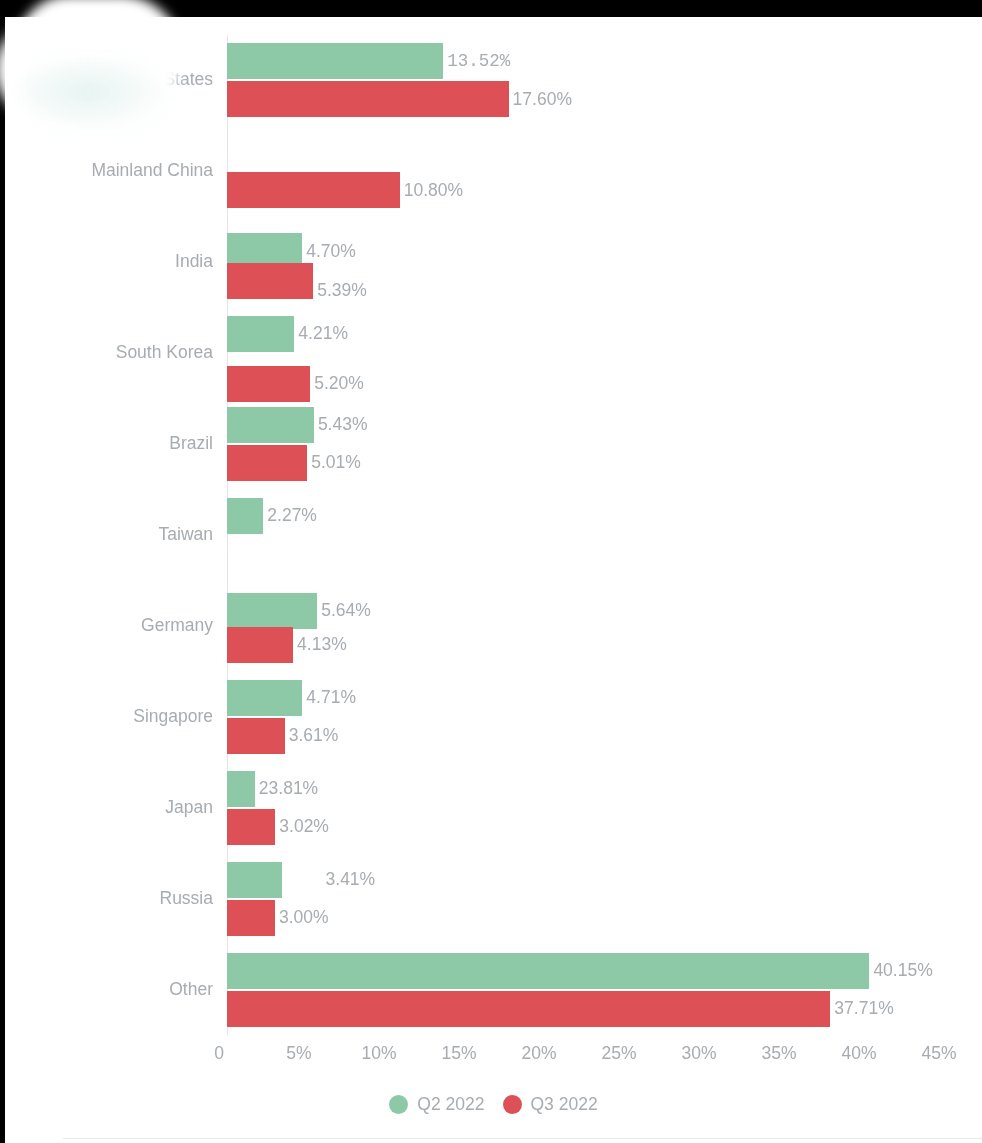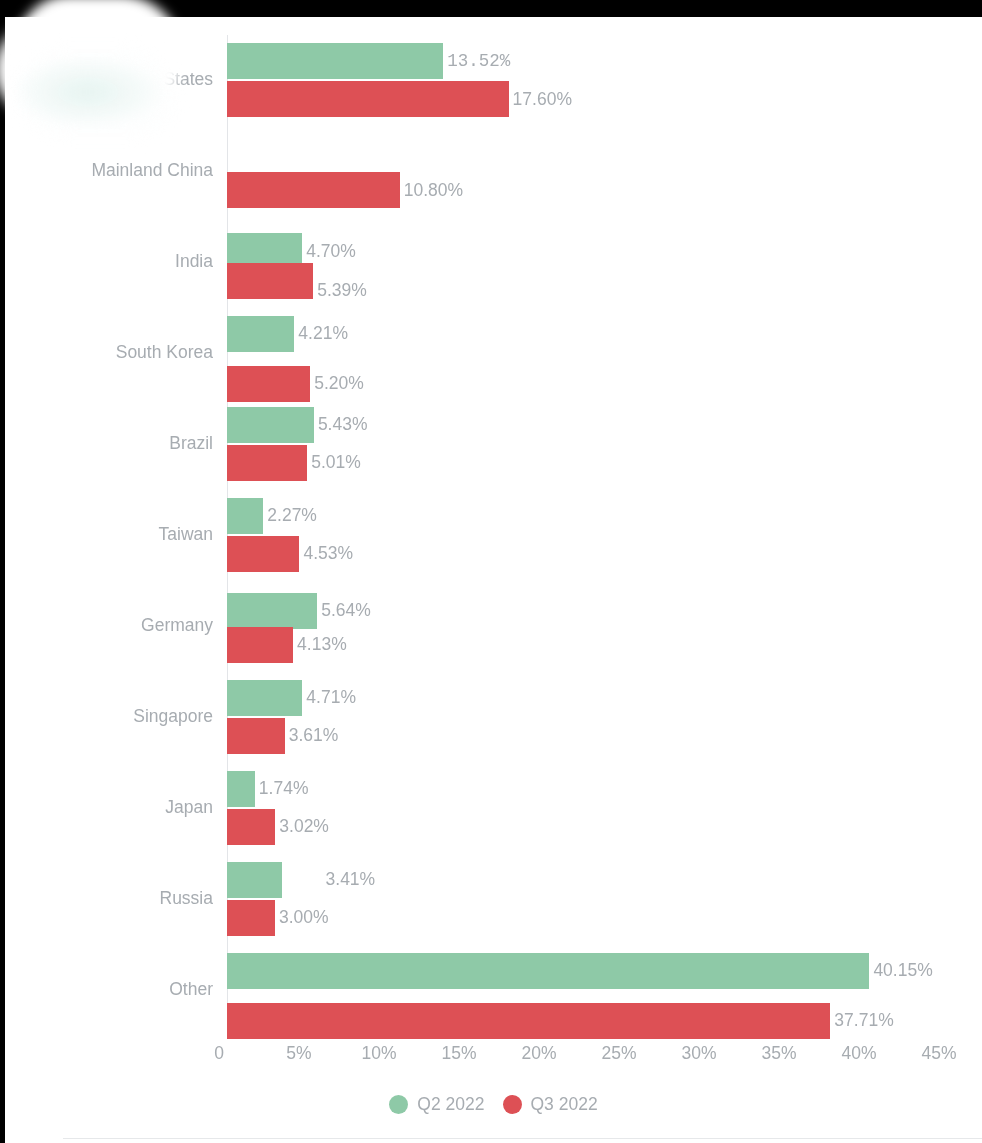--- a/index.html
+++ b/index.html
@@ -245,24 +245,20 @@
             <div class="bar q3" style="width: 80.16px; background: rgb(221, 80, 85);"></div>
             <div class="bar-label">5.01%</div>
           </div>
         </div>
         <div class="cat-group" style="top: 463px; height: 74px;">
           <div class="cat-label" style="top: 28px;">Taiwan</div>
           <div class="bar-row" style="top: 0px;">
             <div class="bar q2" style="width: 36.32px; background: rgb(142, 201, 167);"></div>
             <div class="bar-label">2.27%</div>
           </div>
-          <div class="bar-row" style="top: 38px;">
-            <div class="bar q3" style="width: 72.48px; background: rgb(221, 80, 85);"></div>
-            <div class="bar-label">4.53%</div>
-          </div>
         </div>
         <div class="cat-group" style="top: 553.909px; height: 74px;">
           <div class="cat-label" style="top: 28px;">Germany</div>
           <div class="bar-row" style="top: 4px;">
             <div class="bar q2" style="width: 90.24px; background: rgb(142, 201, 167);"></div>
             <div class="bar-label">5.64%</div>
           </div>
           <div class="bar-row" style="top: 38px;">
             <div class="bar q3" style="width: 66.08px; background: rgb(221, 80, 85);"></div>
             <div class="bar-label">4.13%</div>
@@ -276,21 +272,21 @@
           </div>
           <div class="bar-row" style="top: 38px;">
             <div class="bar q3" style="width: 57.76px; background: rgb(221, 80, 85);"></div>
             <div class="bar-label">3.61%</div>
           </div>
         </div>
         <div class="cat-group" style="top: 735.727px; height: 74px;">
           <div class="cat-label" style="top: 28px;">Japan</div>
           <div class="bar-row" style="top: 0px;">
             <div class="bar q2" style="width: 27.84px; background: rgb(142, 201, 167);"></div>
-            <div class="bar-label">1.74%</div>
+            <div class="bar-label">23.81%</div>
           </div>
           <div class="bar-row" style="top: 38px;">
             <div class="bar q3" style="width: 48.32px; background: rgb(221, 80, 85);"></div>
             <div class="bar-label">3.02%</div>
           </div>
         </div>
         <div class="cat-group" style="top: 826.636px; height: 74px;">
           <div class="cat-label" style="top: 28px;">Russia</div>
           <div class="bar-row" style="top: 0px; gap: 40px;">
             <div class="bar q2" style="width: 54.56px; background: rgb(142, 201, 167);"></div>
@@ -300,21 +296,21 @@
             <div class="bar q3" style="width: 48px; background: rgb(221, 80, 85);"></div>
             <div class="bar-label">3.00%</div>
           </div>
         </div>
         <div class="cat-group" style="top: 917.545px; height: 74px;">
           <div class="cat-label" style="top: 28px;">Other</div>
           <div class="bar-row" style="top: 0px;">
             <div class="bar q2" style="width: 642.4px; background: rgb(142, 201, 167);"></div>
             <div class="bar-label">40.15%</div>
           </div>
-          <div class="bar-row" style="top: 38px; margin-top: 12px;">
+          <div class="bar-row" style="top: 38px;">
             <div class="bar q3" style="width: 603.36px; background: rgb(221, 80, 85);"></div>
             <div class="bar-label">37.71%</div>
           </div>
         </div>
       </div>
 
     <div class="xticks" id="xticks">
         <div class="xtick" style="left: -8px;">0</div>
         <div class="xtick" style="left: 72px;">5%</div>
         <div class="xtick" style="left: 152px;">10%</div>

